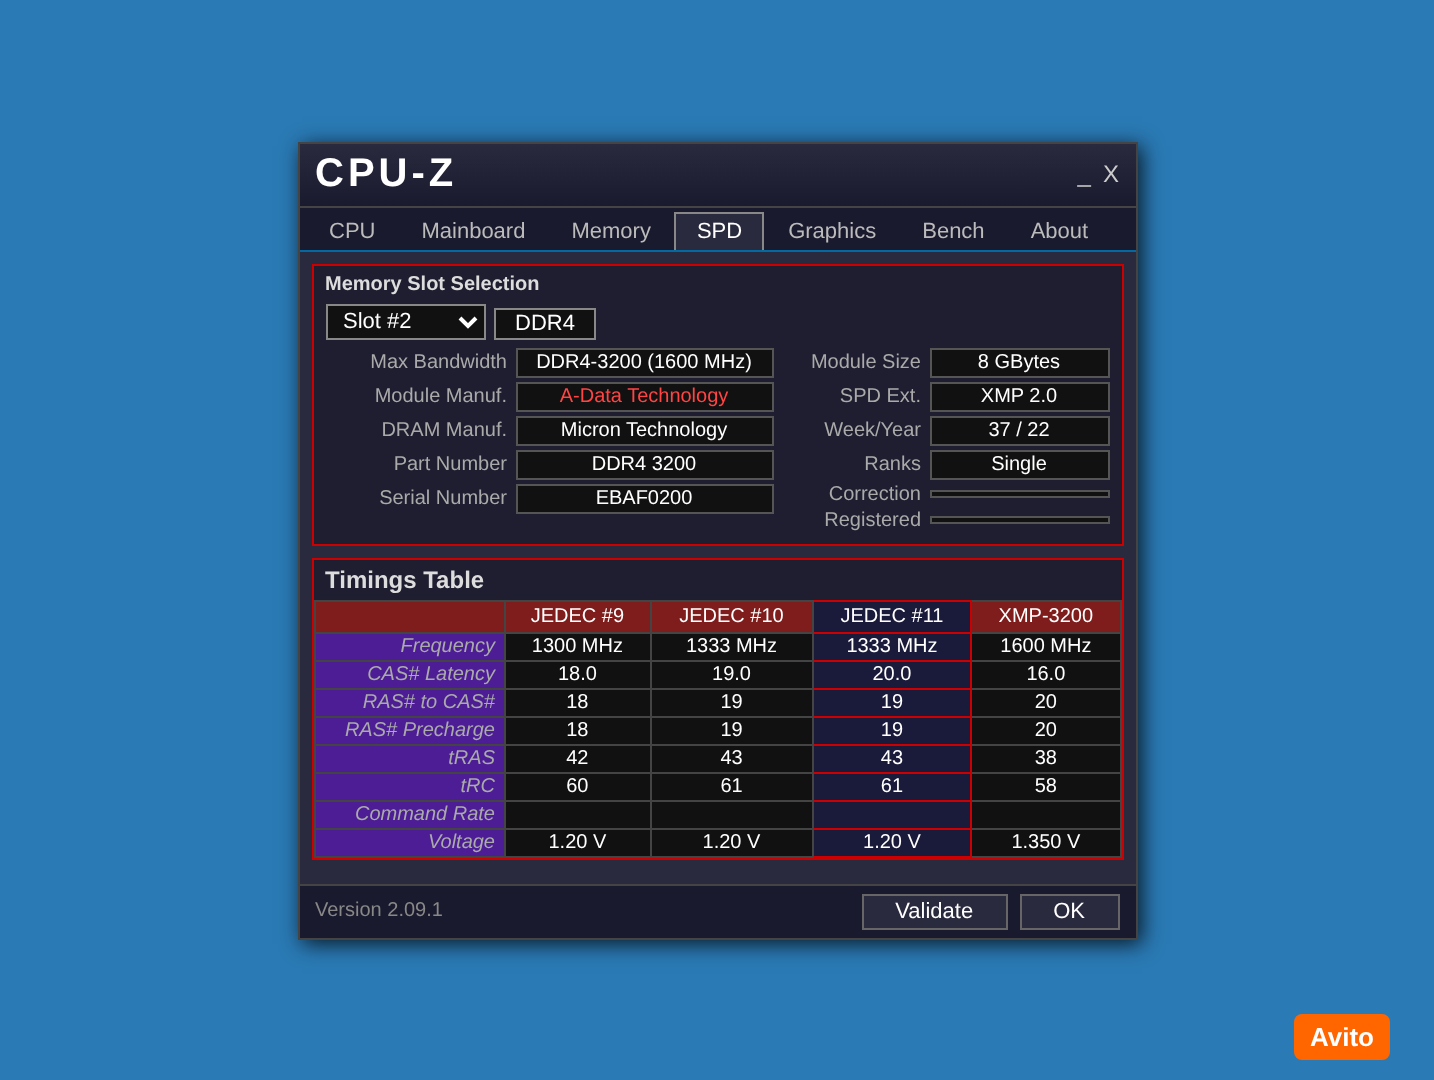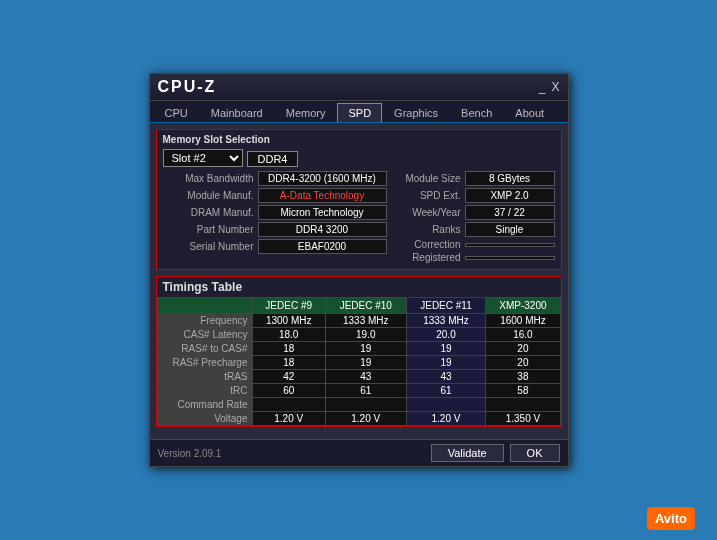--- a/index.html
+++ b/index.html
@@ -23,21 +23,21 @@
     .title-bar {
       background: linear-gradient(to bottom, #2a2a3e, #1a1a2e);
       padding: 4px 8px;
       display: flex;
       align-items: center;
       justify-content: space-between;
       border-bottom: 1px solid #444;
     }
     .title-bar-logo {
       color: #fff;
-      font-size: 16px;
+      font-size: 20px;
       font-weight: bold;
       letter-spacing: 2px;
     }
     .title-bar-controls {
       display: flex;
       gap: 6px;
       color: #ccc;
       font-size: 12px;
     }
     .title-bar-controls span {
@@ -169,43 +169,44 @@
       font-size: 12px;
       font-weight: bold;
       padding: 3px 6px;
     }
     .timings-table {
       width: 100%;
       border-collapse: collapse;
       font-size: 10px;
     }
     .timings-table th {
-      background: #14532d;
+      background: #7f1d1d;
       color: #fff;
       padding: 2px 4px;
       text-align: center;
       border: 1px solid #444;
       font-weight: normal;
     }
     .timings-table th.row-header {
       text-align: right;
       width: 95px;
     }
     .timings-table td {
       background: #111;
       color: #fff;
       padding: 1px 4px;
       text-align: center;
       border: 1px solid #444;
     }
     .timings-table td.row-label {
       color: #aaa;
       text-align: right;
-      background: #404040;
+      background: #4c1d95;
       border-color: #444;
+      font-style: italic;
     }
     .timings-table td.highlight-col {
       background: #1a1a3a;
       border: 1px solid #c00;
     }
     .timings-table th.highlight-col {
       background: #1a1a3a;
       border: 1px solid #c00;
     }
     .footer {

